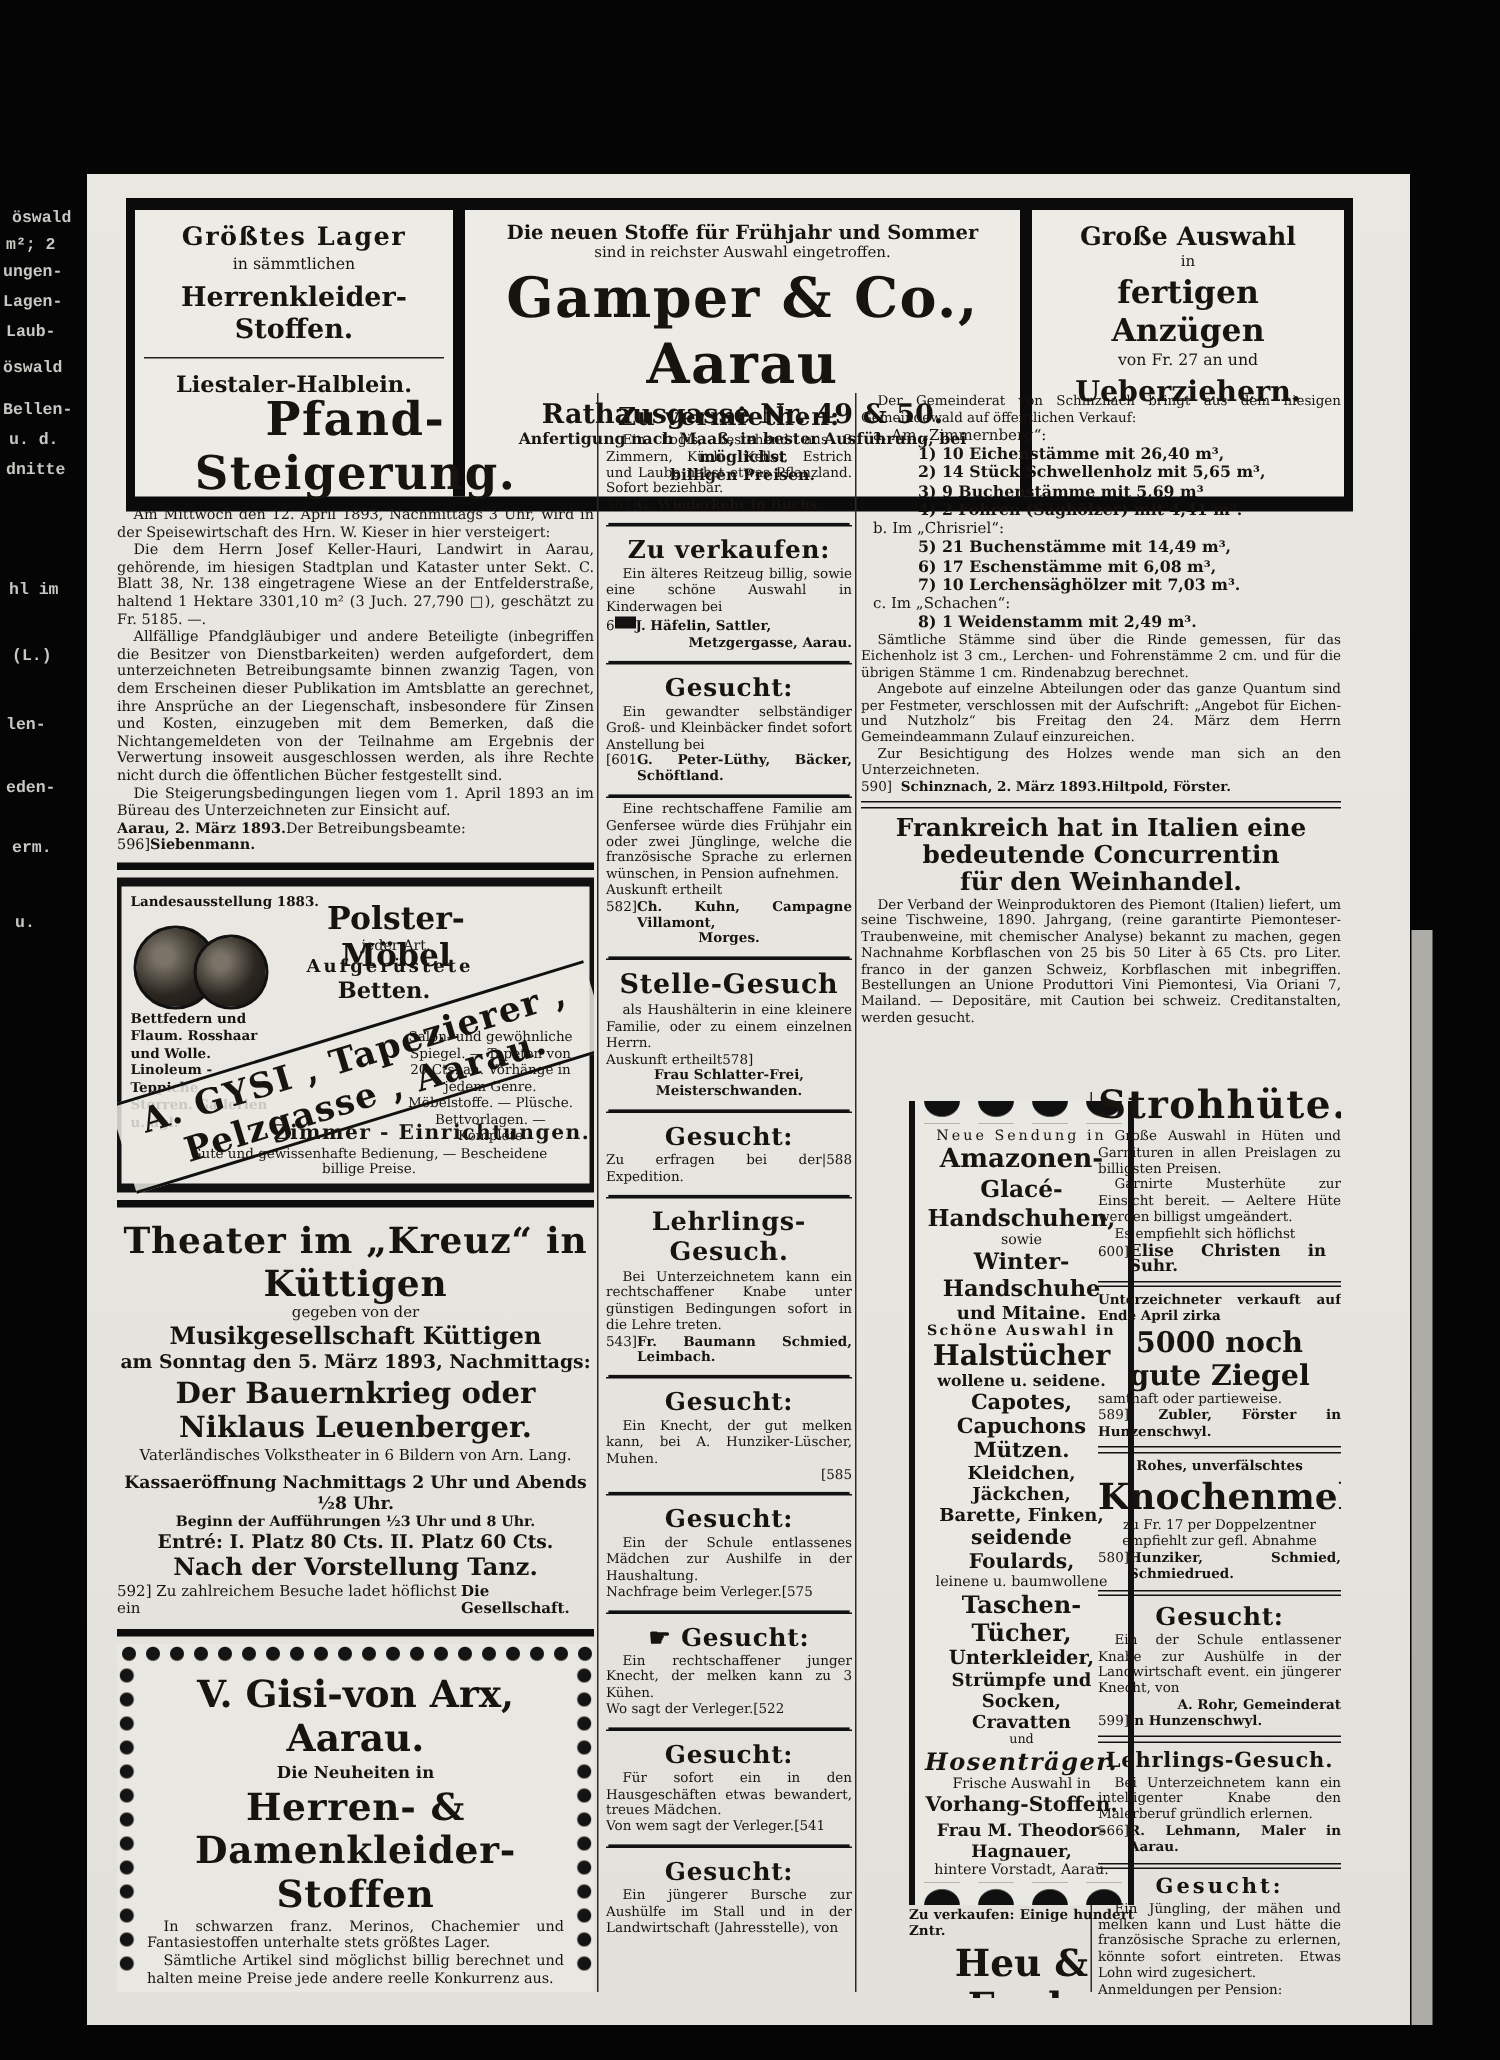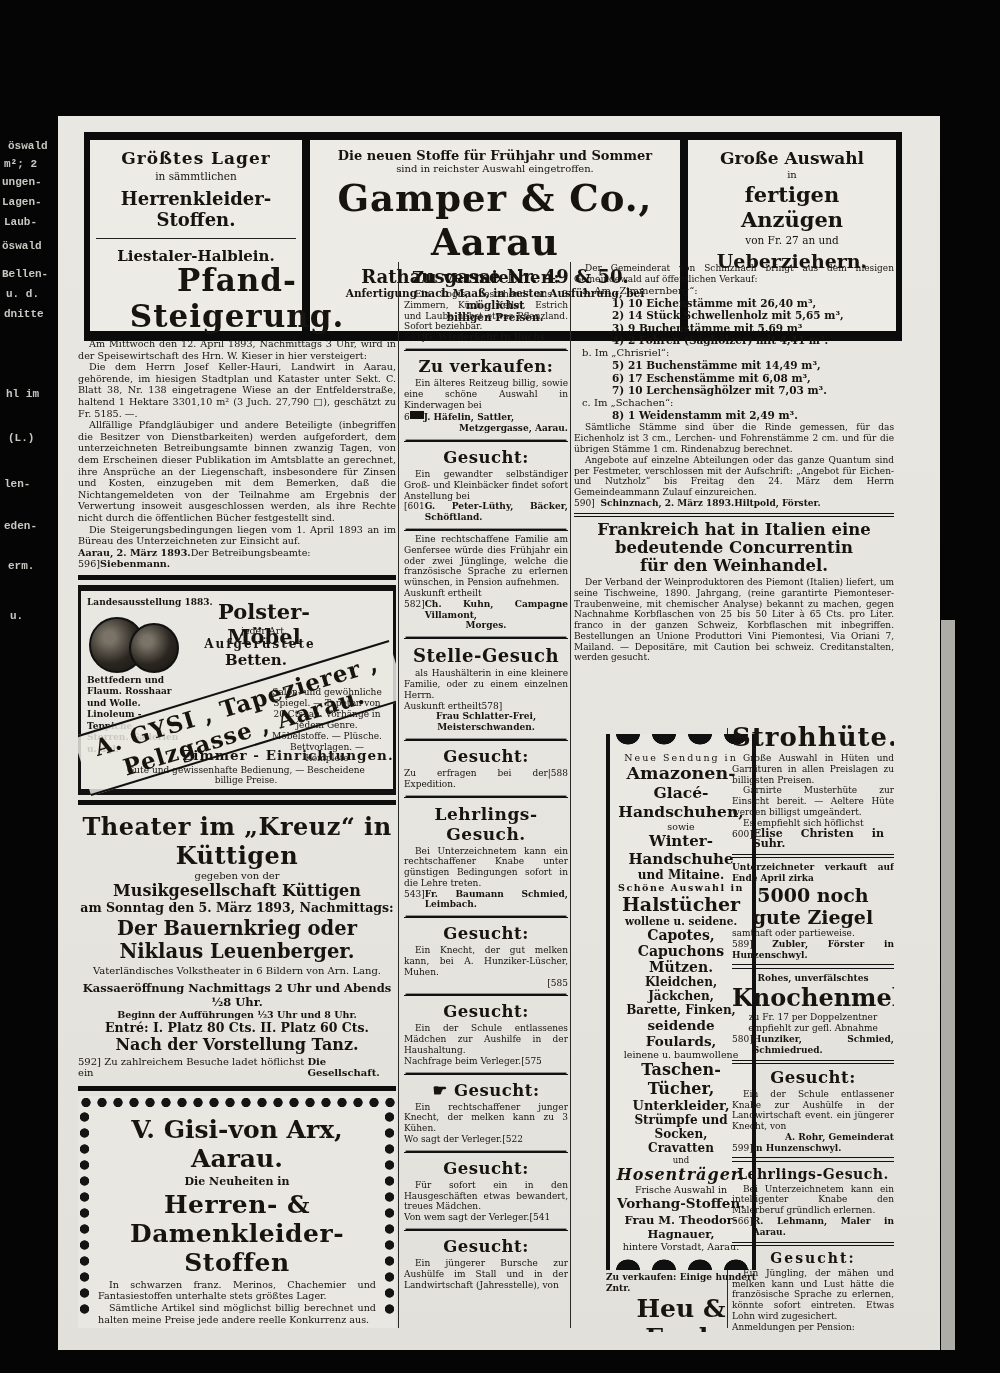--- a/index.html
+++ b/index.html
@@ -365,20 +365,21 @@
         <div class="eich-item">3)   9 Buchenstämme mit 5,69 m³</div>
         <div class="eich-item">4)   2 Fohren (Säghölzer) mit 4,41 m³.</div>
         <div class="eich-label">b. Im „Chrisriel“:</div>
         <div class="eich-item">5)  21 Buchenstämme mit 14,49 m³,</div>
         <div class="eich-item">6)  17 Eschenstämme mit 6,08 m³,</div>
         <div class="eich-item">7)  10 Lerchensäghölzer mit 7,03 m³.</div>
         <div class="eich-label">c. Im „Schachen“:</div>
         <div class="eich-item">8)   1 Weidenstamm mit 2,49 m³.</div>
         <p class="ts ind" style="margin:1px 0 0">Sämtliche Stämme sind über die Rinde gemessen, für das Eichenholz ist 3 cm., Lerchen- und Fohrenstämme 2 cm. und für die übrigen Stämme 1 cm. Rindenabzug berechnet.</p>
         <p class="ts ind" style="margin:0">Angebote auf einzelne Abteilungen oder das ganze Quantum sind per Festmeter, verschlossen mit der Aufschrift: „Angebot für Eichen- und Nutzholz“ bis Freitag den 24. März dem Herrn Gemeindeammann Zulauf einzureichen.</p>
+        <p class="ts ind" style="margin:0">Zur Besichtigung des Holzes wende man sich an den Unterzeichneten.</p>
         <div class="line ts">
           <span><span>590]</span>&nbsp; <span class="b">Schinznach, 2. März 1893.</span></span>
           <span class="b">Hiltpold, Förster.</span>
         </div>
       </section>
       <hr class="double">
 
       <section>
         <div class="fr-title">Frankreich hat in Italien eine bedeutende Concurrentin</div>
         <div class="fr-title">für den Weinhandel.</div>

